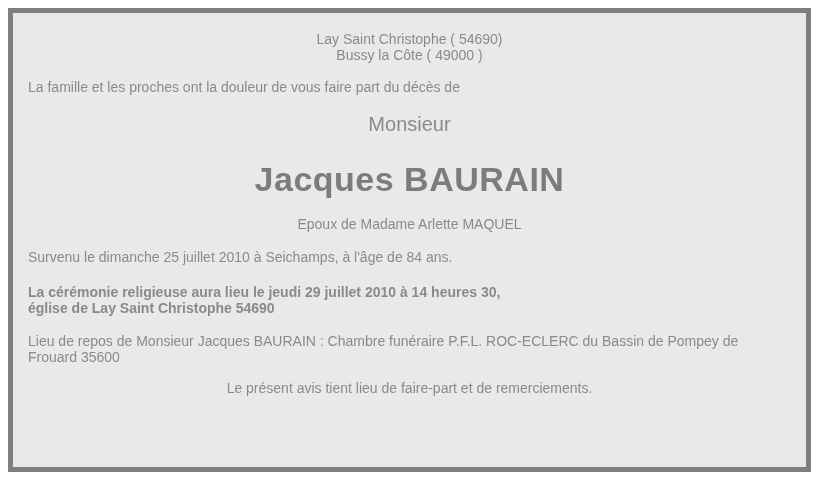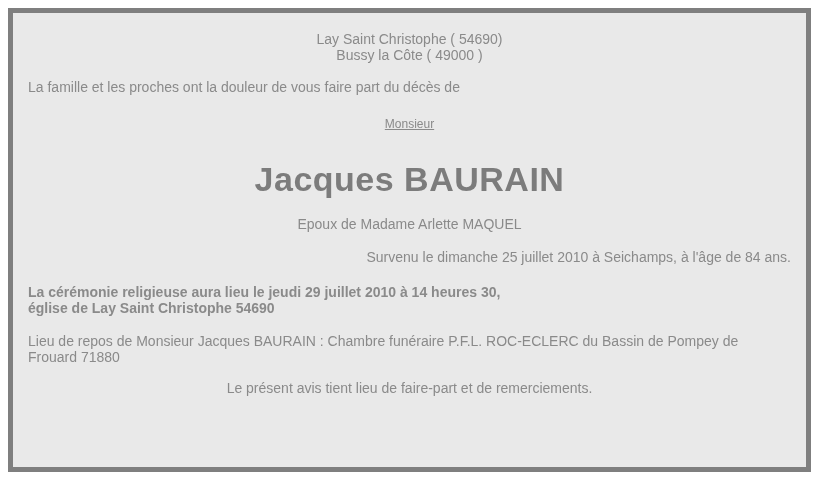--- a/index.html
+++ b/index.html
@@ -27,31 +27,31 @@
   .notice-content{
     padding:18px 15px 0 15px;
     color:var(--body-text);
     font-size:14px;
     line-height:16px;
   }
   .notice-content p{margin:0;white-space:pre-line;}
   .center{text-align:center;}
   .left{text-align:left;}
   .intro{margin-top:16px !important;}
-  .civility{margin-top:20px !important;font-size:12px;line-height:18px;text-decoration:underline;}
+  .civility{margin-top:20px !important;font-size:20px;line-height:18px;}
   .deceased-name{
     margin-top:32px !important;
     font-size:34px;line-height:28px;
     font-weight:bold;
     color:var(--name-text);
     letter-spacing:0.5px;
     white-space:normal !important;
   }
   .spouse{margin-top:23px !important;}
-  .death{margin-top:17px !important;text-align:right;}
+  .death{margin-top:17px !important;}
   .ceremony{margin-top:19px !important;font-weight:bold;}
   .repose{margin-top:17px !important;}
   .statement{margin-top:15px !important;}
   .funeral-home{margin-top:14px !important;}
   .footer-line{margin-top:18px !important;}
 </style>
 </head>
 <body>
 
 <div class="notice-panel">
@@ -66,20 +66,20 @@
     <p class="center deceased-name">Jacques BAURAIN</p>
 
     <p class="center spouse">Epoux de Madame Arlette MAQUEL</p>
 
     <p class="left death">Survenu le dimanche 25 juillet 2010 à Seichamps, à l'âge de 84 ans.</p>
 
     <p class="left ceremony">La cérémonie religieuse aura lieu le jeudi 29 juillet 2010 à 14 heures 30,
 église de Lay Saint Christophe 54690</p>
 
     <p class="left repose">Lieu de repos de Monsieur Jacques BAURAIN : Chambre funéraire P.F.L. ROC-ECLERC du Bassin de Pompey de
-Frouard 71880</p>
+Frouard 35600</p>
 
     <p class="center statement">Le présent avis tient lieu de faire-part et de remerciements.</p>
 
 
 
   </div>
 </div>
 
 </body></html>

